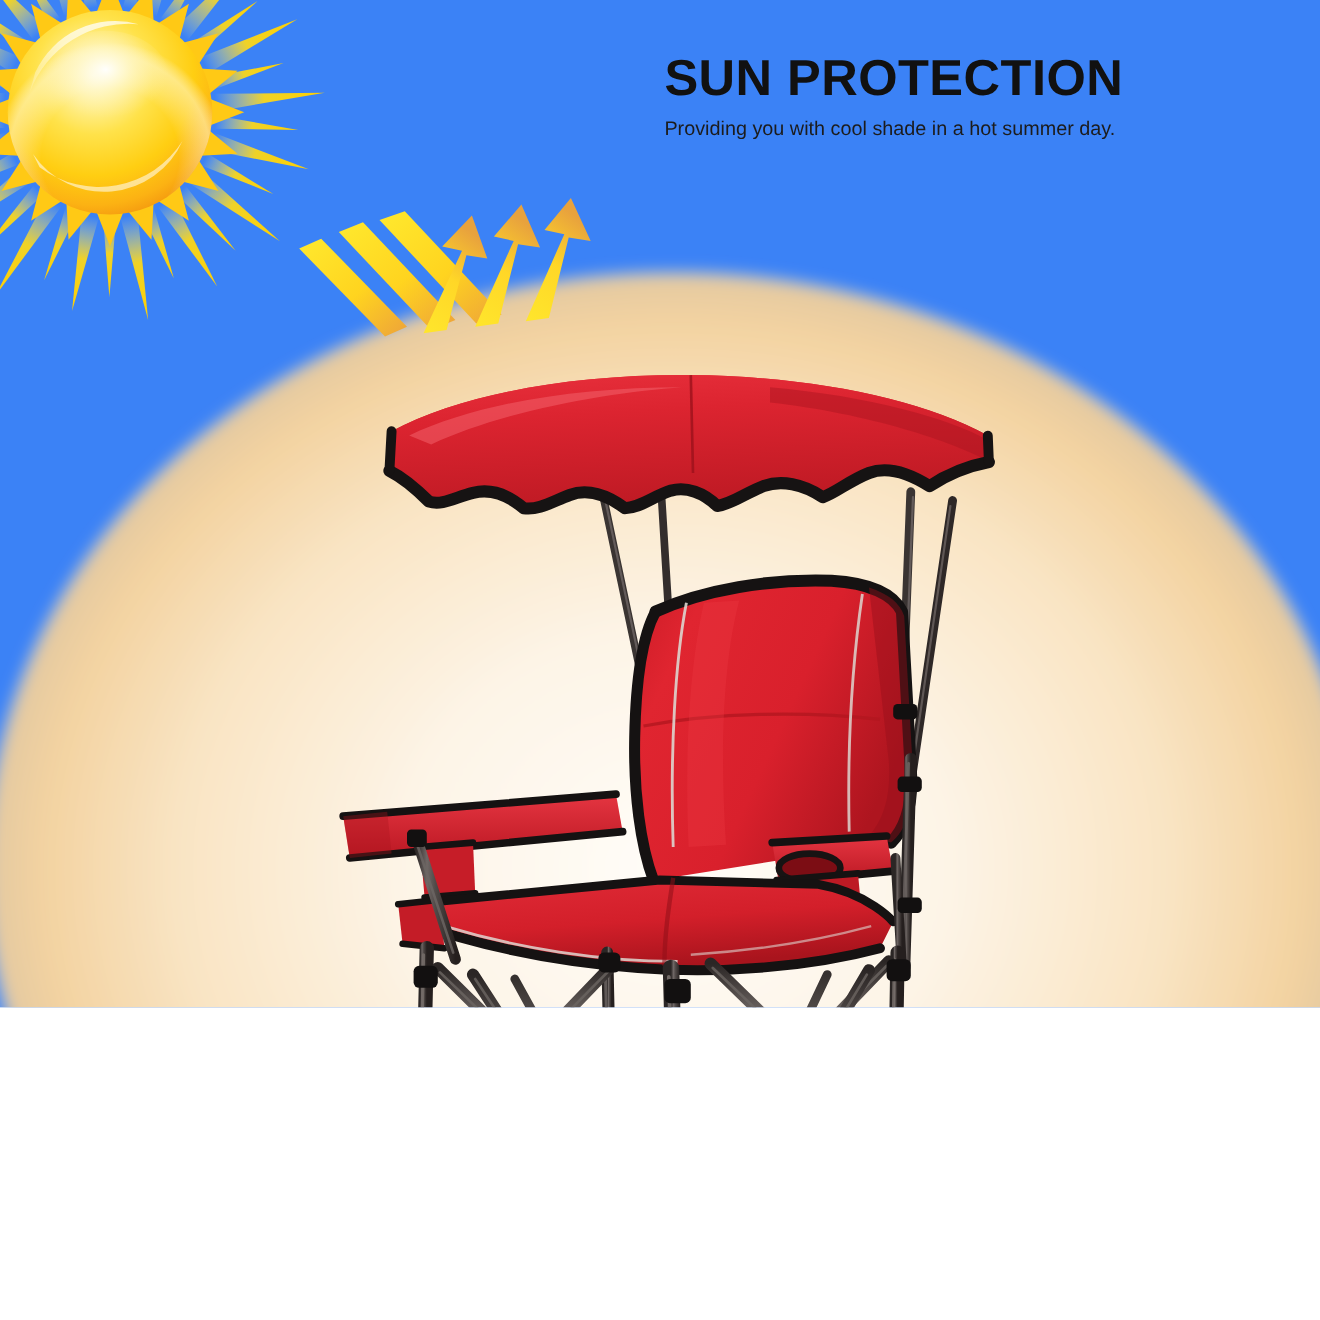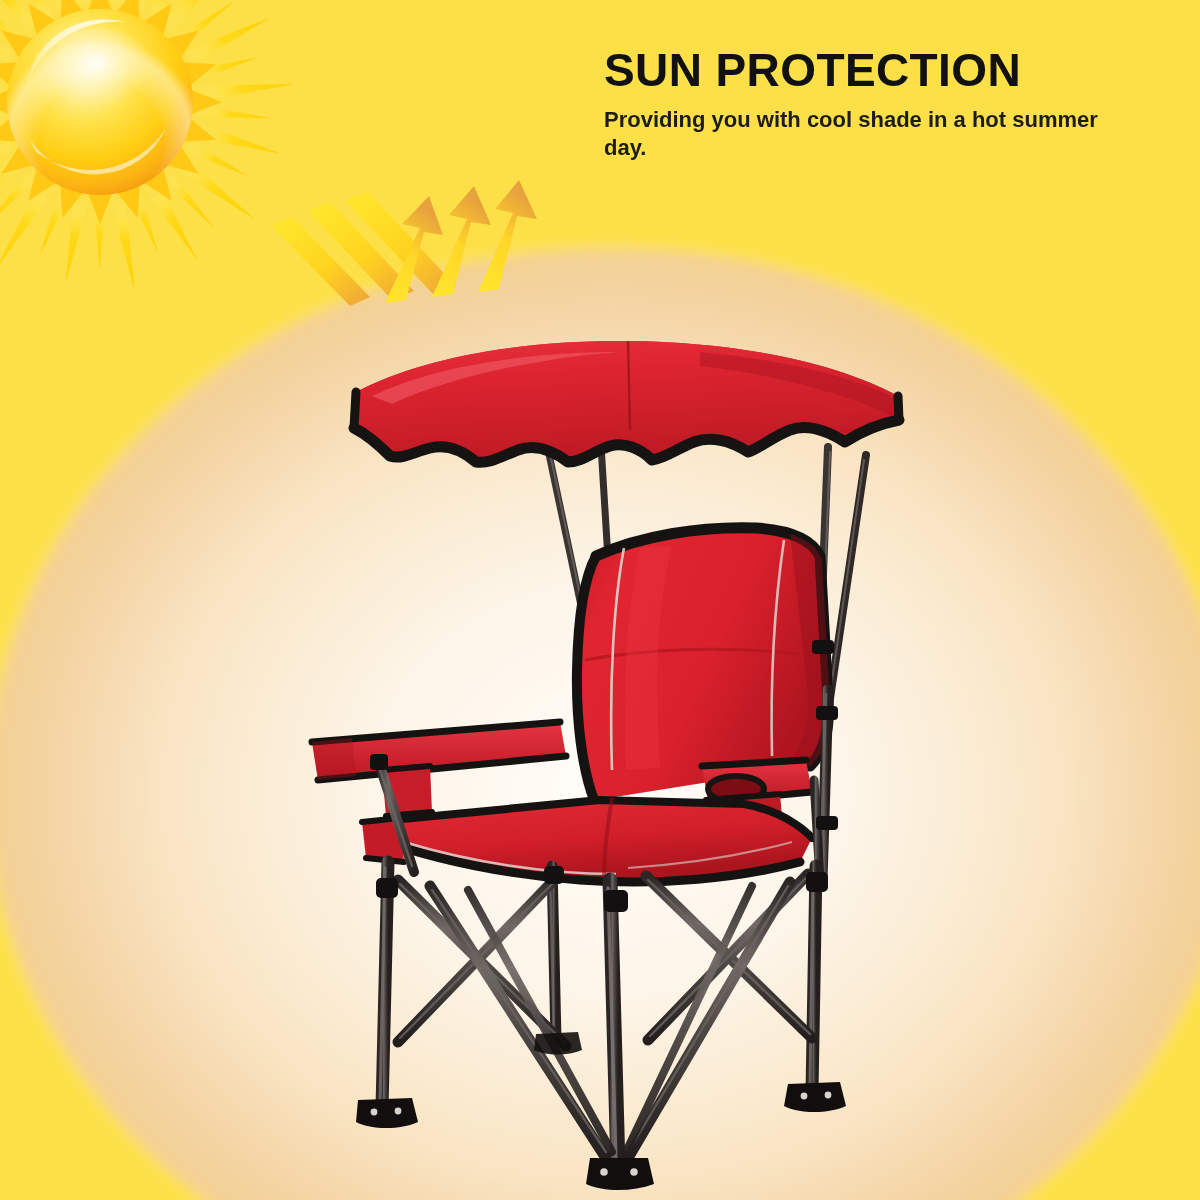--- a/index.html
+++ b/index.html
@@ -7,23 +7,23 @@
     margin: 0;
     padding: 0;
     background: #ffffff;
   }
   body {
     font-family: "Liberation Sans", "DejaVu Sans", sans-serif;
   }
   #stage {
     position: relative;
     width: 1200px;
-    height: 1200px;
+    height: 916px;
     overflow: hidden;
-    background: #fde047;
+    background: #3b82f6;
   }
   .layer {
     position: absolute;
     top: 0;
     left: 0;
     width: 1200px;
     height: 1200px;
   }
 
   
@@ -37,23 +37,23 @@
     margin: 0;
     font-size: 46px;
     line-height: 1.06;
     font-weight: 700;
     letter-spacing: 0.4px;
     color: #111111;
     font-family: "Liberation Sans", "DejaVu Sans", sans-serif;
   }
   #subhead {
     margin: 11px 0 0 0;
-    font-size: 22px;
+    font-size: 18px;
     line-height: 1.30;
-    font-weight: 700;
+    font-weight: 400;
     color: #1c1c1c;
     max-width: 505px;
     font-family: "Liberation Sans", "DejaVu Sans", sans-serif;
   }
 </style>
 </head>
 <body>
 
 <div id="stage">
 

